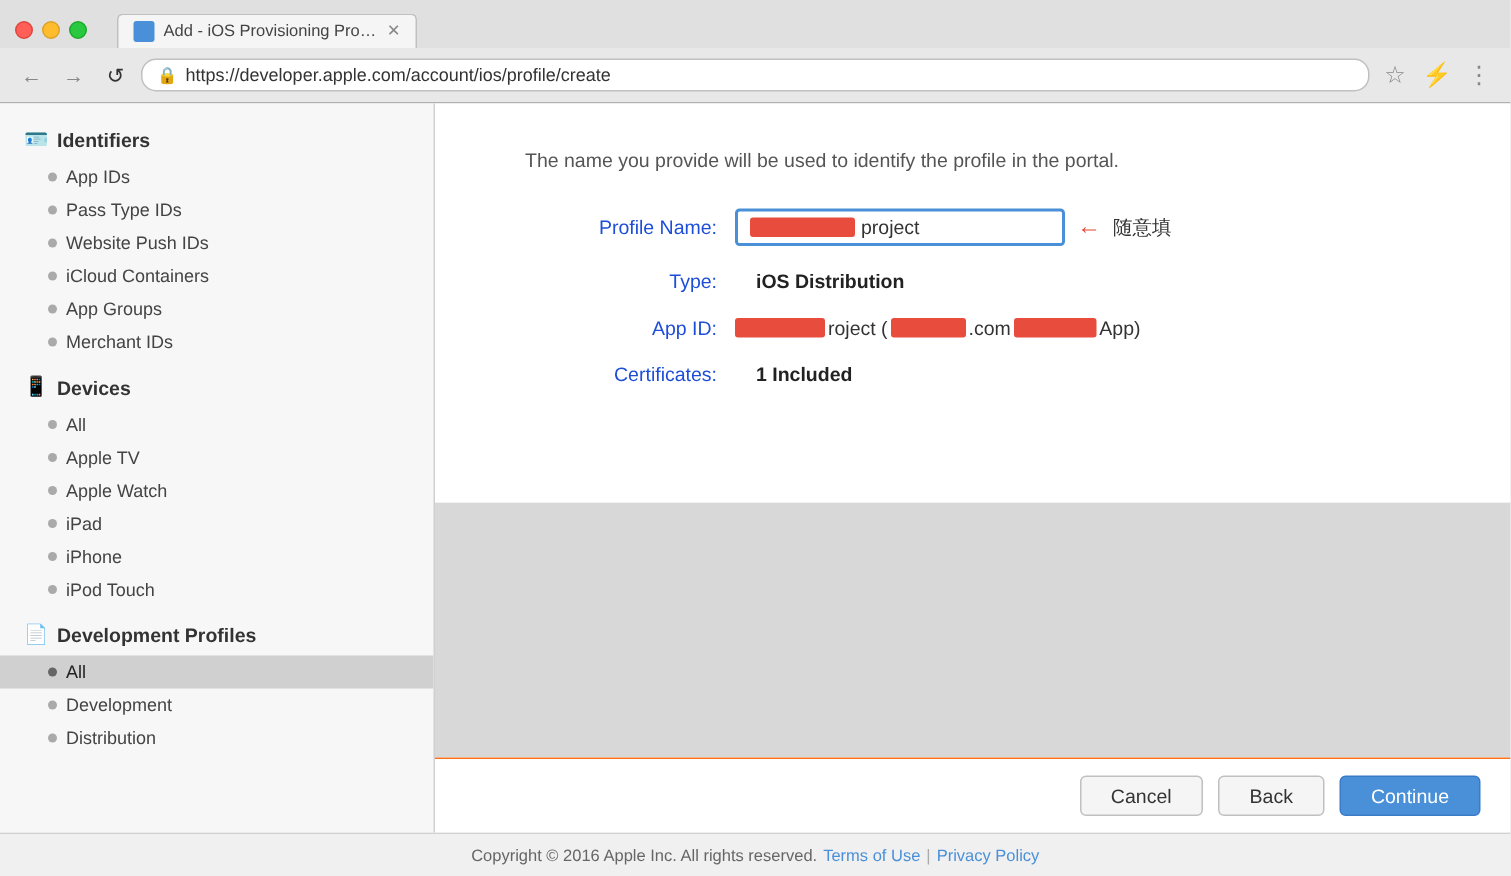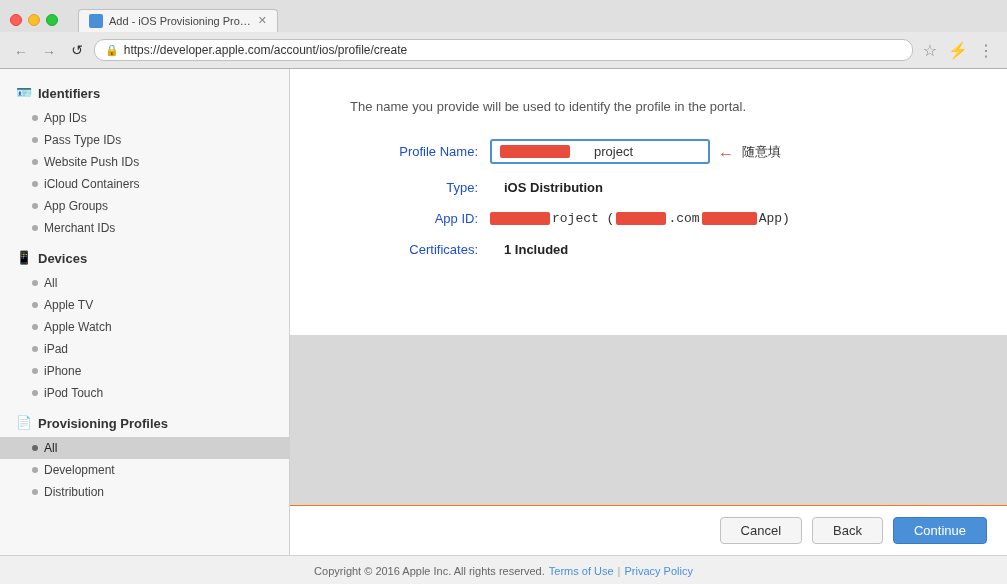--- a/index.html
+++ b/index.html
@@ -230,21 +230,20 @@
     .hint-text {
       color: #333;
       font-size: 13px;
     }
 
     .app-id-value {
       display: flex;
       align-items: center;
       gap: 2px;
       flex-wrap: wrap;
-      font-family: Liberation Mono, monospace;
     }
 
     .gray-area {
       background: #d8d8d8;
       height: 170px;
       flex-shrink: 0;
     }
 
     .footer-bar {
       background: white;
@@ -388,21 +387,21 @@
       </div>
       <div class="sidebar-item">
         <span class="dot"></span>
         <span>iPod Touch</span>
       </div>
     </div>
 
     <div class="sidebar-section">
       <div class="sidebar-header">
         <span class="sidebar-header-icon">📄</span>
-        <span>Provisioning Profiles</span>
+        <span>Development Profiles</span>
       </div>
       <div class="sidebar-item active">
         <span class="dot"></span>
         <span>All</span>
       </div>
       <div class="sidebar-item">
         <span class="dot"></span>
         <span>Development</span>
       </div>
       <div class="sidebar-item">
@@ -417,21 +416,21 @@
 
     <div class="content-area">
 
       <p class="info-text">The name you provide will be used to identify the profile in the portal.</p>
 
       <div class="form-row">
         <div class="form-label">Profile Name:</div>
         <div class="profile-name-input">
           <div style="border: 2px solid #4a90d9; border-radius: 3px; padding: 3px 8px; display: inline-flex; align-items: center; width: 220px; background: white;">
             <span style="display:inline-block; background:#e74c3c; width:70px; height:13px; border-radius:2px; margin-right:4px;"></span>
-            <span style="color:#333; font-size:13px;margin-left:20px;">project</span>
+            <span style="color:#333; font-size:13px;">project</span>
           </div>
           <span style="color:#e74c3c; font-size:16px; font-weight:bold;">←</span>
           <span class="hint-text">随意填</span>
         </div>
       </div>
 
       <div class="form-row">
         <div class="form-label">Type:</div>
         <div class="form-value bold">iOS Distribution</div>
       </div>

